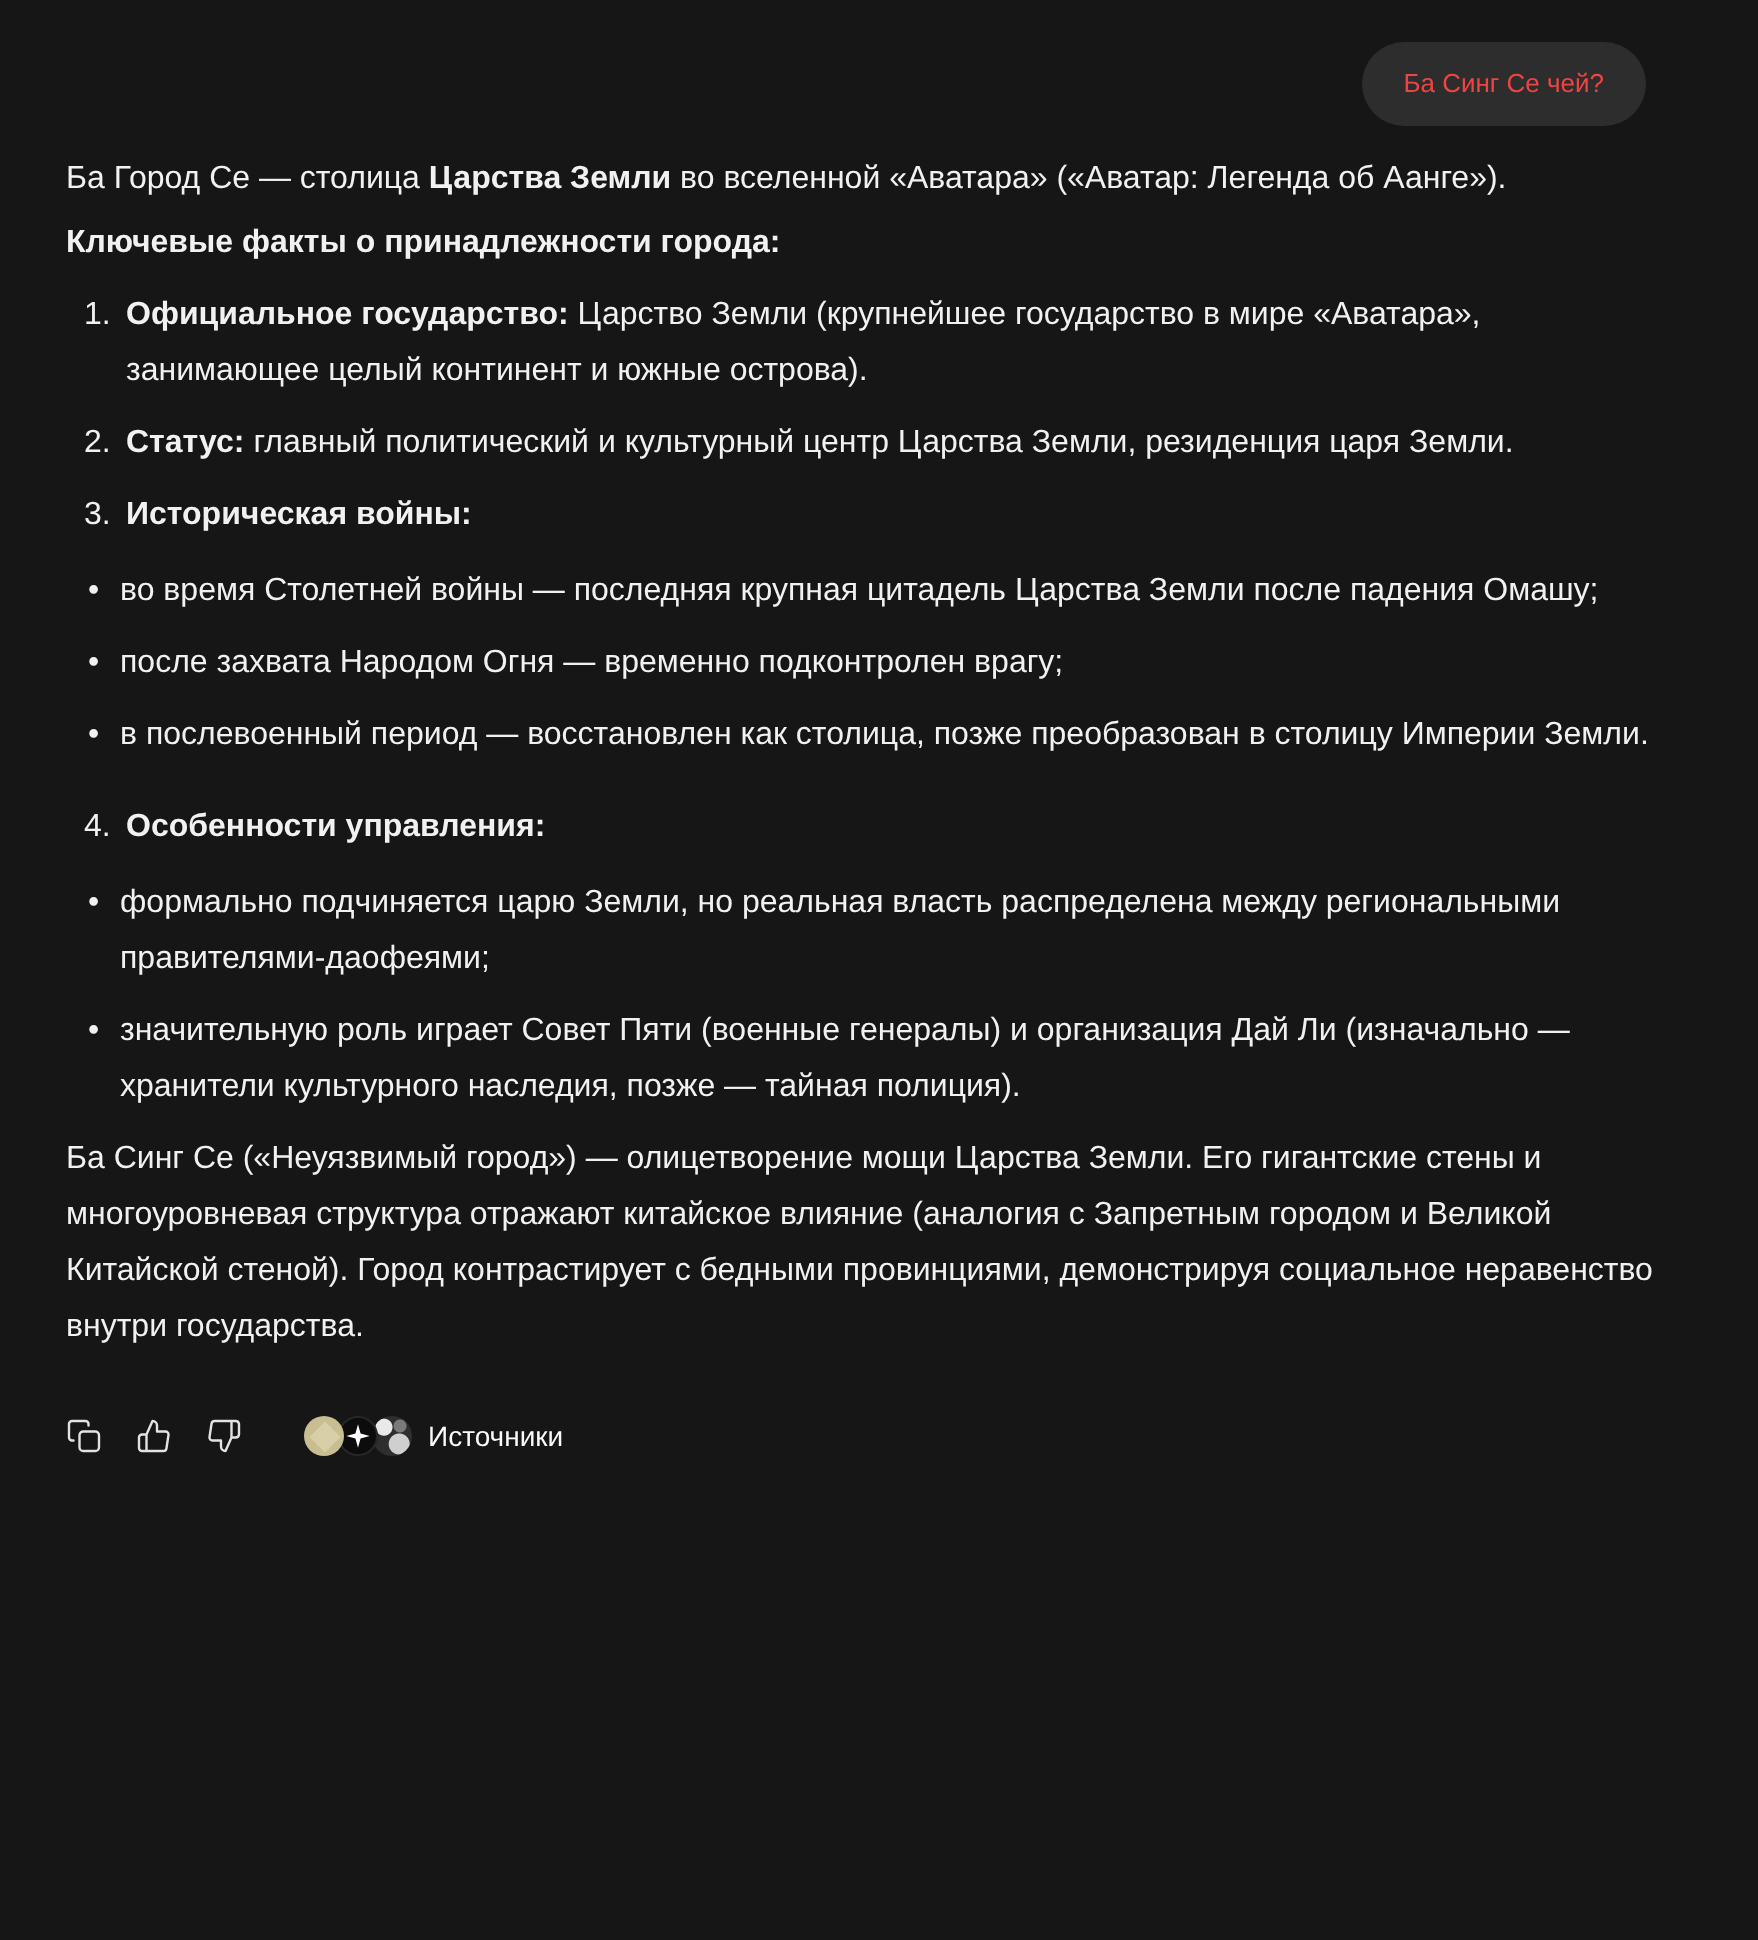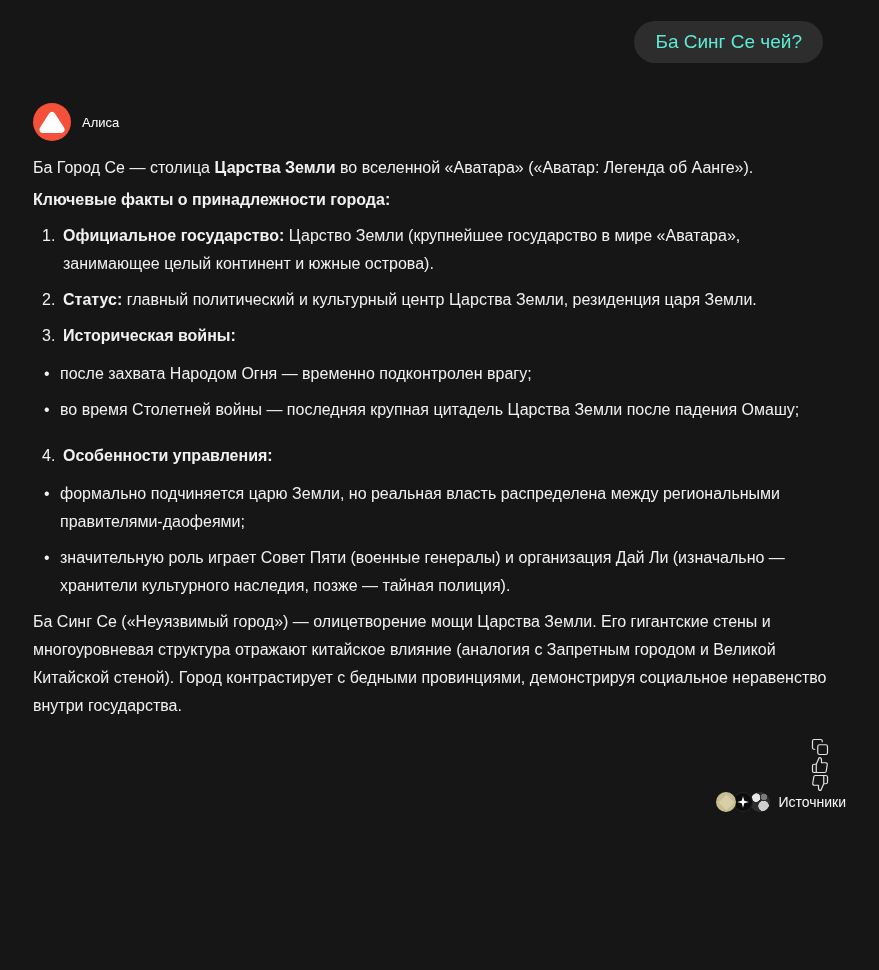--- a/index.html
+++ b/index.html
@@ -12,23 +12,23 @@
   }
   .chat { padding: 21px 33px 0 33px; }
 
   
   .user-row { display: flex; justify-content: flex-end; }
   .bubble {
     background: #2d2d2d;
     border-radius: 21px;
     padding: 10px 21px;
     margin-right: 23px;
-    font-size: 19px;
+    font-size: 13px;
     line-height: 22px;
-    color: #5eead4;
+    color: #ef4444;
   }
 
   
   .assistant-header { margin-top: 40px; display: flex; align-items: center; gap: 11px; }
   .avatar {
     width: 38px; height: 38px; border-radius: 50%;
     background: #f4503a;
     display: flex; align-items: center; justify-content: center;
     flex: none;
   }
@@ -51,21 +51,21 @@
   ul.ulist li::before {
     content: "\2022";
     position: absolute; left: -16px; top: 0;
     color: #f1f1f1;
   }
 
   .sym-head { font-weight: bold; margin-top: 12px !important; }
   .sym { margin: 0; }
 
   
-  .toolbar { margin-top: 18px; display: flex; align-items: flex-end; height: 24px; flex-direction: column; }
+  .toolbar { margin-top: 28px; display: flex; align-items: center; height: 24px; }
   .tool-btn {
     background: none; border: none; cursor: pointer;
     width: 18px; height: 18px; padding: 0;
     margin-right: 17px;
     display: inline-flex; align-items: center; justify-content: center;
   }
   .tool-btn svg { width: 18px; height: 18px; stroke: #e3e3e3; fill: none;
     stroke-width: 1.6; stroke-linecap: round; stroke-linejoin: round; }
   .sources-chip { display: flex; align-items: center; margin-left: 14px; cursor: pointer; }
   .fav { width: 20px; height: 20px; border-radius: 50%; flex: none;
@@ -89,28 +89,20 @@
 <div class="chat">
 
   <div class="user-row">
     <div class="bubble">
       <span>Ба Синг Се чей?</span>
     </div>
   </div>
 
   <div class="assistant">
 
-    <div class="assistant-header">
-      <div class="avatar">
-        <svg width="38" height="38" viewBox="0 0 38 38">
-          <polygon points="19,12.5 28,26.5 10,26.5" fill="#ffffff" stroke="#ffffff" stroke-width="7" stroke-linejoin="round"></polygon>
-        </svg>
-      </div>
-      <span class="assistant-name">Алиса</span>
-    </div>
 
     <div class="message-body">
 
       <p class="intro"><span>Ба Город Се — столица </span><strong>Царства Земли</strong><span> во вселенной «Аватара» («Аватар: Легенда об Аанге»).</span></p>
 
       <p class="h">Ключевые факты о принадлежности города:</p>
 
       <div class="olist">
         <div class="oli">
           <span class="num">1.</span>
@@ -120,22 +112,23 @@
           <span class="num">2.</span>
           <div class="oli-text"><strong>Статус:</strong><span> главный политический и культурный центр Царства Земли, резиденция царя Земли.</span></div>
         </div>
         <div class="oli">
           <span class="num">3.</span>
           <div class="oli-text"><strong>Историческая войны:</strong></div>
         </div>
       </div>
 
       <ul class="ulist">
+        <li>во время Столетней войны — последняя крупная цитадель Царства Земли после падения Омашу;</li>
         <li>после захвата Народом Огня — временно подконтролен врагу;</li>
-        <li>во время Столетней войны — последняя крупная цитадель Царства Земли после падения Омашу;</li>
+        <li>в послевоенный период — восстановлен как столица, позже преобразован в столицу Империи Земли.</li>
       </ul>
 
       <div class="olist" style="margin-top:18px;">
         <div class="oli">
           <span class="num">4.</span>
           <div class="oli-text"><strong>Особенности управления:</strong></div>
         </div>
       </div>
 
       <ul class="ulist">

